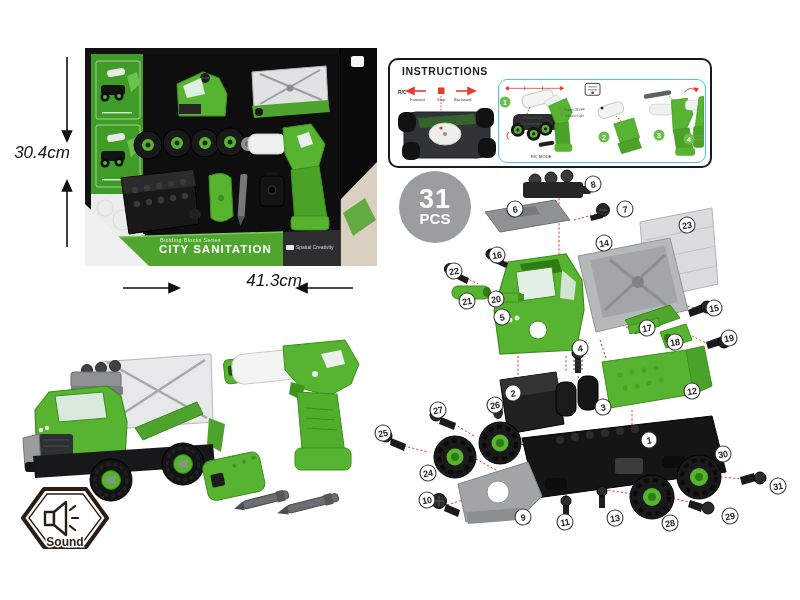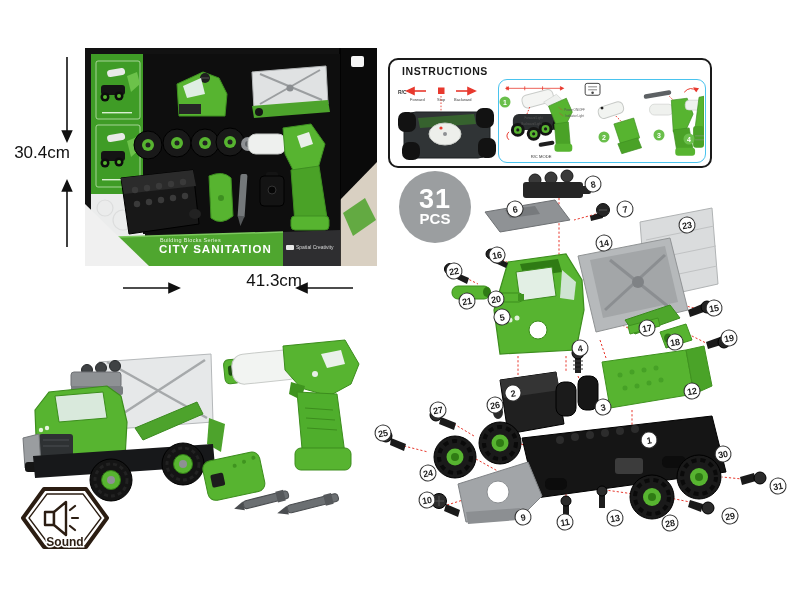--- a/index.html
+++ b/index.html
@@ -12,21 +12,21 @@
 
   
   #box{left:85px;top:48px;width:292px;height:218px;}
   #box .txt{position:absolute;white-space:nowrap;}
   #series-label{left:75px;top:189px;font-size:5.5px;letter-spacing:.3px;color:#dff0d6;}
   #title-label{left:74px;top:195px;font-size:11.5px;font-weight:bold;letter-spacing:1px;color:#fff;}
   #brand-label{left:201px;top:196px;font-size:5px;color:#d6d7d8;display:flex;align-items:center;gap:2px;}
   #brand-label .logo{display:inline-block;width:8px;height:5px;background:#e8e8e8;border-radius:1px;}
 
   
-  .dim-text{font-size:17px;color:#111;}
+  .dim-text{font-size:17px;color:#111;font-style:italic;}
   #dim-h{left:6px;top:143px;width:72px;text-align:center;}
   #dim-w{left:198px;top:271px;width:104px;text-align:right;}
 
   
   #instructions{left:388px;top:58px;width:324px;height:110px;border:2px solid #1a1a1a;
                 border-radius:10px;box-sizing:border-box;background:#fff;}
   #instructions-title{position:absolute;left:12px;top:5px;font-size:10.5px;font-weight:bold;letter-spacing:.6px;}
   #rc-steps-box{position:absolute;left:108px;top:19px;width:208px;height:84px;
                 border:1.5px solid #49c3ee;border-radius:9px;box-sizing:border-box;}
   .stepnum{position:absolute;width:11px;height:11px;border-radius:50%;background:#6abf4b;

